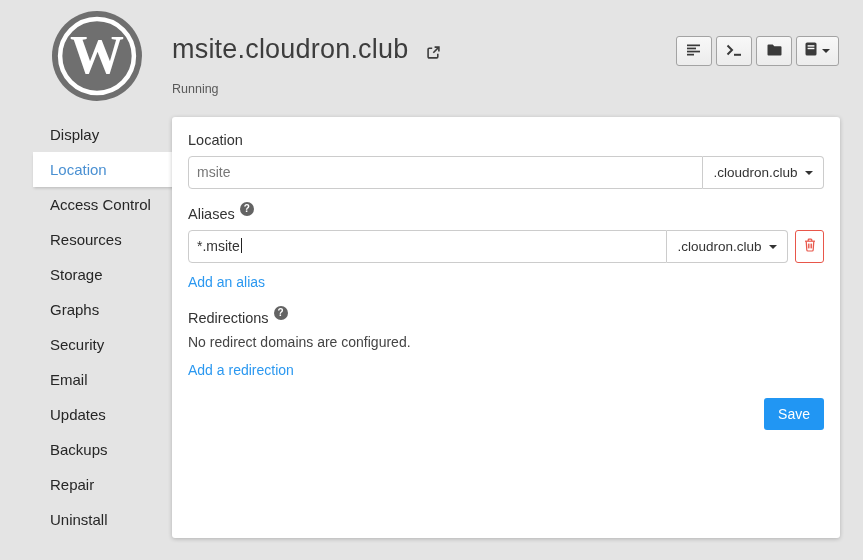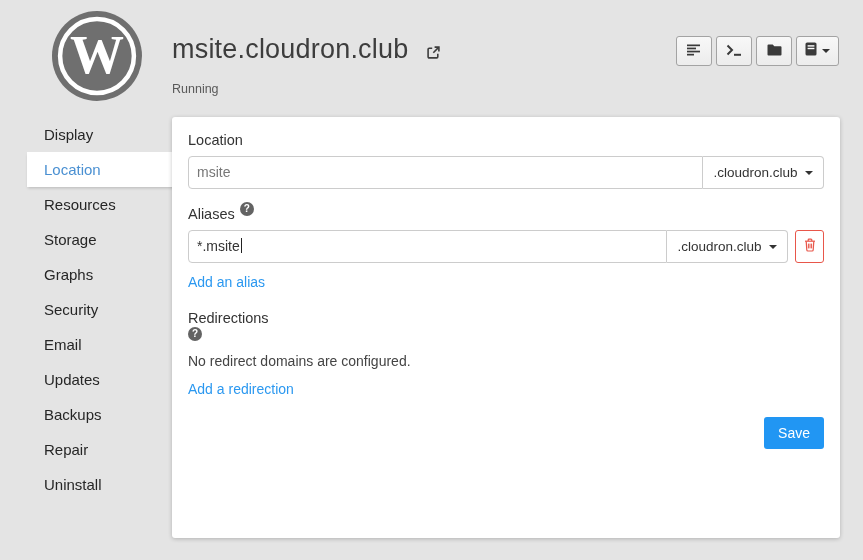--- a/index.html
+++ b/index.html
@@ -20,21 +20,21 @@
   .toolbar { position: absolute; top: 36px; right: 24px; display: flex; gap: 4px; }
   .tbtn {
     height: 30px; min-width: 36px; padding: 0 8px;
     background: linear-gradient(#f8f8f8, #ececec);
     border: 1px solid #a3a3a3; border-radius: 3px;
     display: flex; align-items: center; justify-content: center; gap: 5px;
     cursor: pointer;
   }
   .caret-down { width: 0; height: 0; border-left: 4px solid transparent; border-right: 4px solid transparent; border-top: 4px solid #333; }
   
-  .sidebar { position: absolute; top: 117px; left: 8px; width: 172px; }
+  .sidebar { position: absolute; top: 117px; left: 14px; width: 172px; }
   .side-item {
     height: 35px; line-height: 35px; padding-left: 36px;
     font-size: 15px; color: #262626; cursor: pointer; white-space: nowrap;
   }
   .side-item.active {
     margin-left: 19px; padding-left: 17px;
     background: #ffffff; color: #4a90d2;
     box-shadow: 0 2px 3px -1px rgba(0,0,0,.2);
   }
   
@@ -75,21 +75,21 @@
   .link { font-size: 14px; color: #2b98f0; cursor: pointer; display: inline-block; }
   .link-row { margin-bottom: 19px; }
   .empty-text { font-size: 14px; color: #444; margin-bottom: 11px; }
   .save-row { text-align: right; margin-top: 19px; }
   .save-btn {
     display: inline-block; background: #2196f3; color: #fff; border: none;
     border-radius: 3px; font-size: 14px; padding: 8px 14px; cursor: pointer;
     font-family: inherit;
   }
   .aliases-label { margin-top: 1px; }
-  .redirections-label { margin-top: 13px; flex-direction: column; }
+  .redirections-label { margin-top: 13px; }
 </style>
 </head>
 <body>
 
 <div class="app-header">
 
   <div class="wp-logo">
     <svg width="90" height="90" viewBox="0 0 100 100">
       <circle cx="50" cy="50" r="50" fill="#6f6f6f"></circle>
       <circle cx="50" cy="50" r="41" fill="none" stroke="#ffffff" stroke-width="5"></circle>
@@ -146,20 +146,21 @@
         </svg>
       </span>
       <span class="caret-down"></span>
     </div>
   </div>
 </div>
 
 <div class="sidebar" id="sidebar">
     <div class="side-item">Display</div>
     <div class="side-item active">Location</div>
+    <div class="side-item">Access Control</div>
     <div class="side-item">Resources</div>
     <div class="side-item">Storage</div>
     <div class="side-item">Graphs</div>
     <div class="side-item">Security</div>
     <div class="side-item">Email</div>
     <div class="side-item">Updates</div>
     <div class="side-item">Backups</div>
     <div class="side-item">Repair</div>
     <div class="side-item">Uninstall</div>
   </div>

